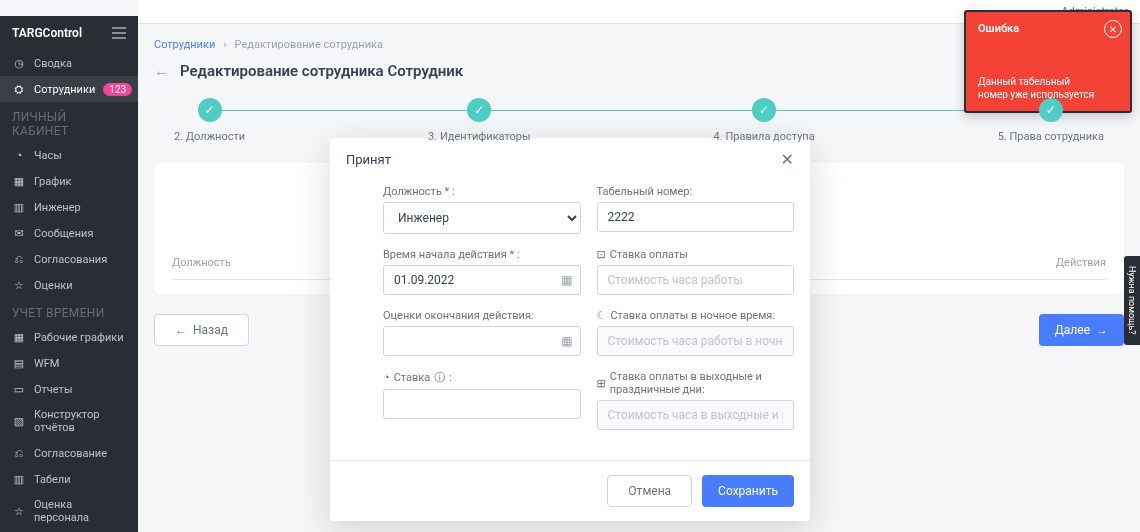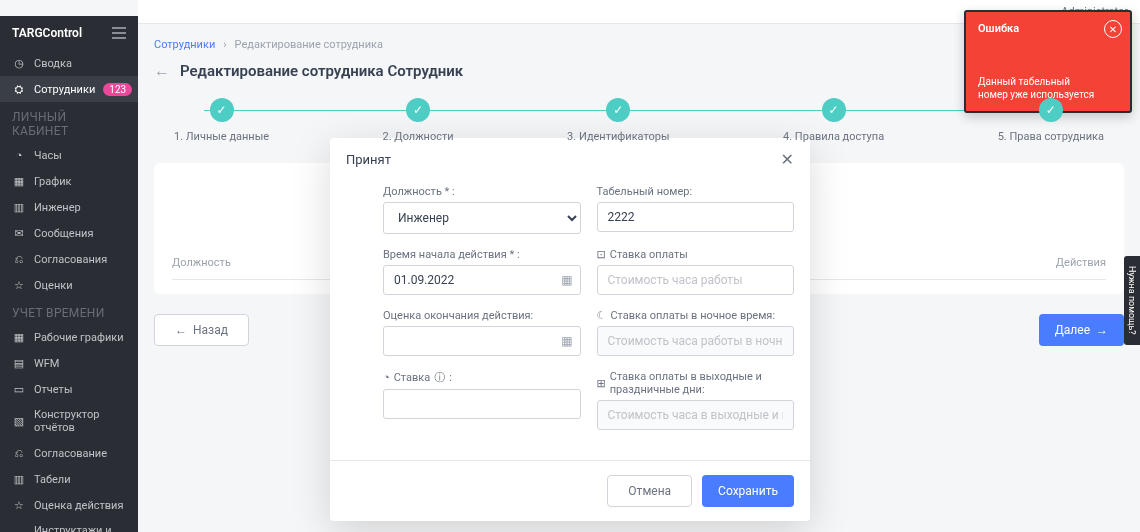--- a/index.html
+++ b/index.html
@@ -138,21 +138,21 @@
   <div class="nav-item">
       <span class="icon">⎌</span>
       <span>Согласование</span>
     </div>
   <div class="nav-item">
       <span class="icon">▥</span>
       <span>Табели</span>
     </div>
   <div class="nav-item">
       <span class="icon">☆</span>
-      <span>Оценка действия</span>
+      <span>Оценка персонала</span>
     </div>
   <div class="nav-item">
       <span class="icon">▭</span>
       <span>Инструктажи и соревно</span>
     </div>
   <div class="nav-section">КОНТРОЛЬ ДОСТУПА</div>
 
 </div>
 
 <div class="topbar">
@@ -167,24 +167,20 @@
     <a href="#">Сотрудники</a>
     <span>›</span>
     <span>Редактирование сотрудника</span>
   </div>
   <div class="page-title-row">
     <span class="back">←</span>
     <h1 class="page-title">Редактирование сотрудника Сотрудник</h1>
   </div>
 
   <div class="steps">
-    <div class="step">
-        <div class="step-circle check-icon"></div>
-        <div class="step-label">1. Личные данные</div>
-      </div>
     <div class="step">
         <div class="step-circle check-icon"></div>
         <div class="step-label">2. Должности</div>
       </div>
     <div class="step">
         <div class="step-circle check-icon"></div>
         <div class="step-label">3. Идентификаторы</div>
       </div>
     <div class="step">
         <div class="step-circle check-icon"></div>
@@ -254,21 +250,21 @@
         <div class="form-group">
           <div class="form-label">
               <span>⊡</span>
               <span>Ставка оплаты</span>
             </div>
           <input class="form-input" placeholder="Стоимость часа работы" style="">
         </div>
       </div>
       <div class="form-row">
         <div class="form-group">
-          <div class="form-label">Оценка окончания действия:</div>
+          <div class="form-label">Оценки окончания действия:</div>
           <div class="input-with-icon">
             <input class="form-input" style="">
             <span class="input-icon">▦</span>
           </div>
         </div>
         <div class="form-group">
           <div class="form-label">
               <span>☾</span>
               <span>Ставка оплаты в ночное время:</span>
             </div>

